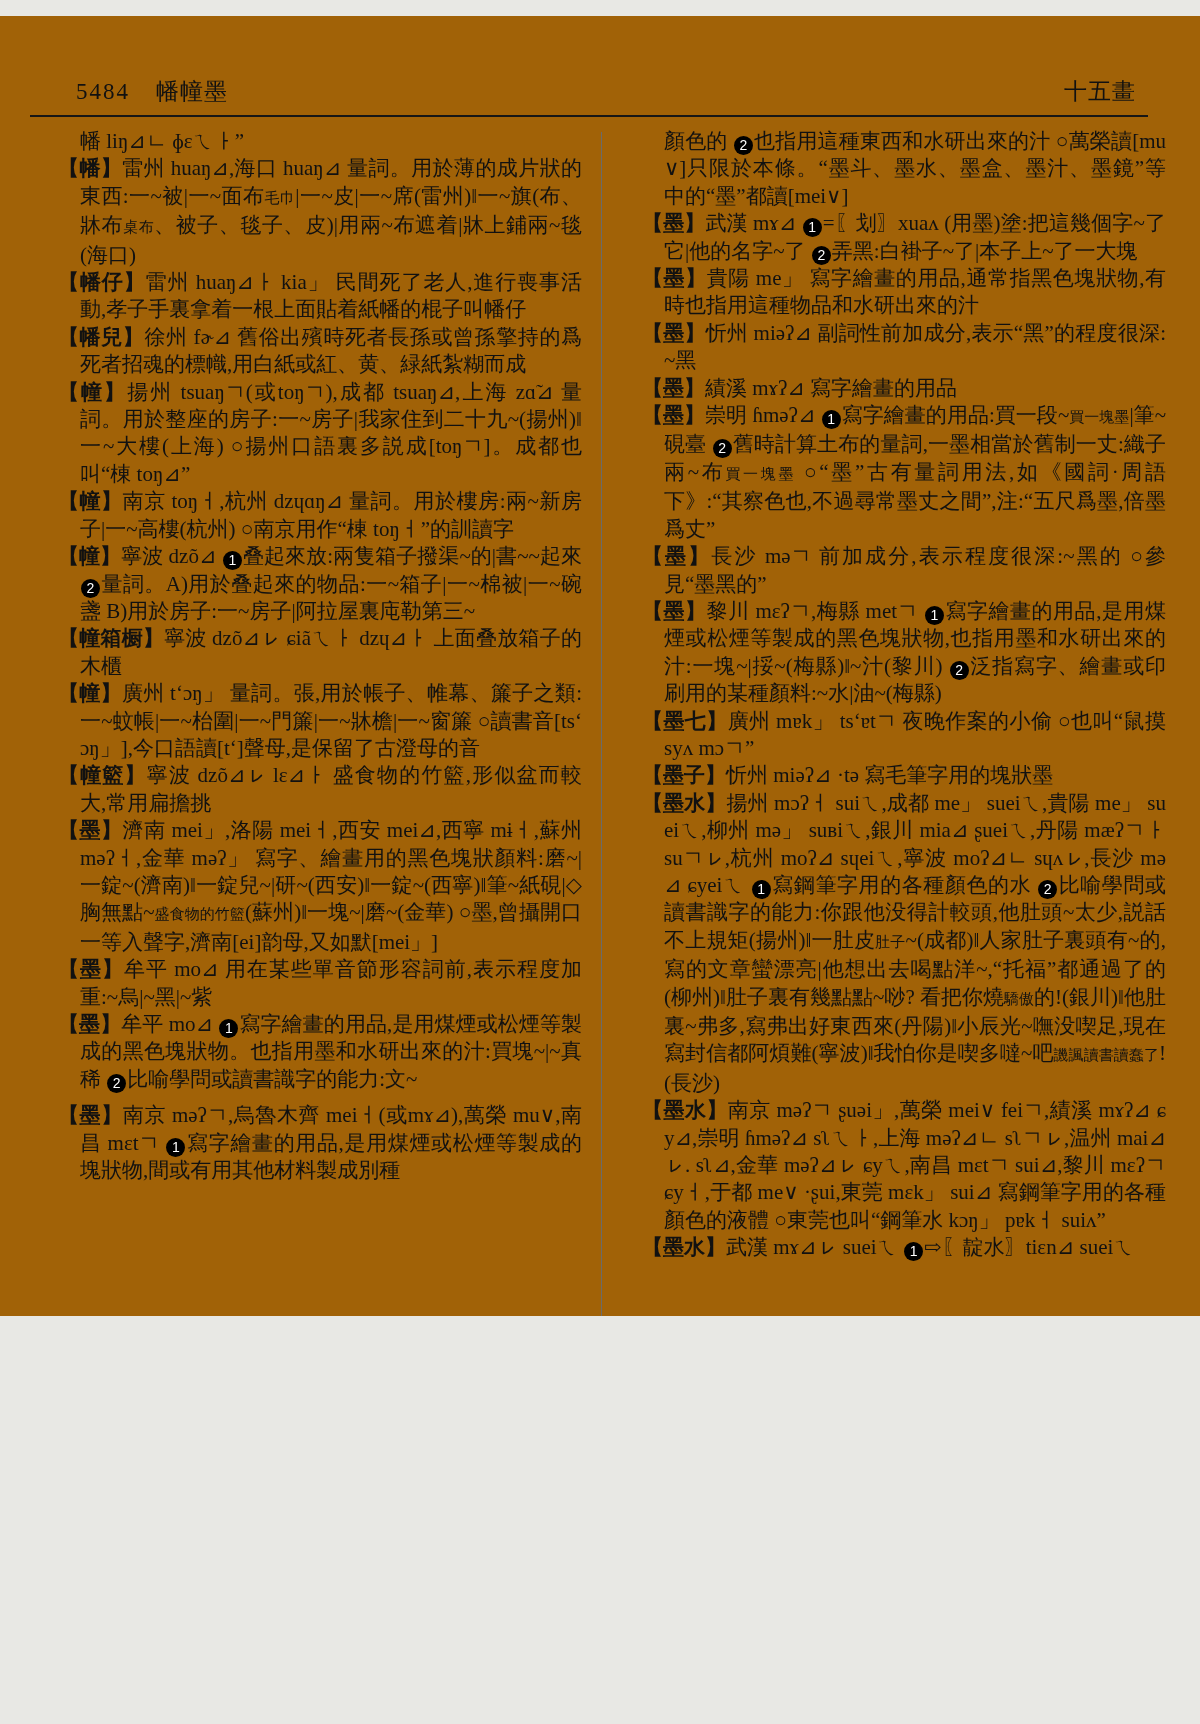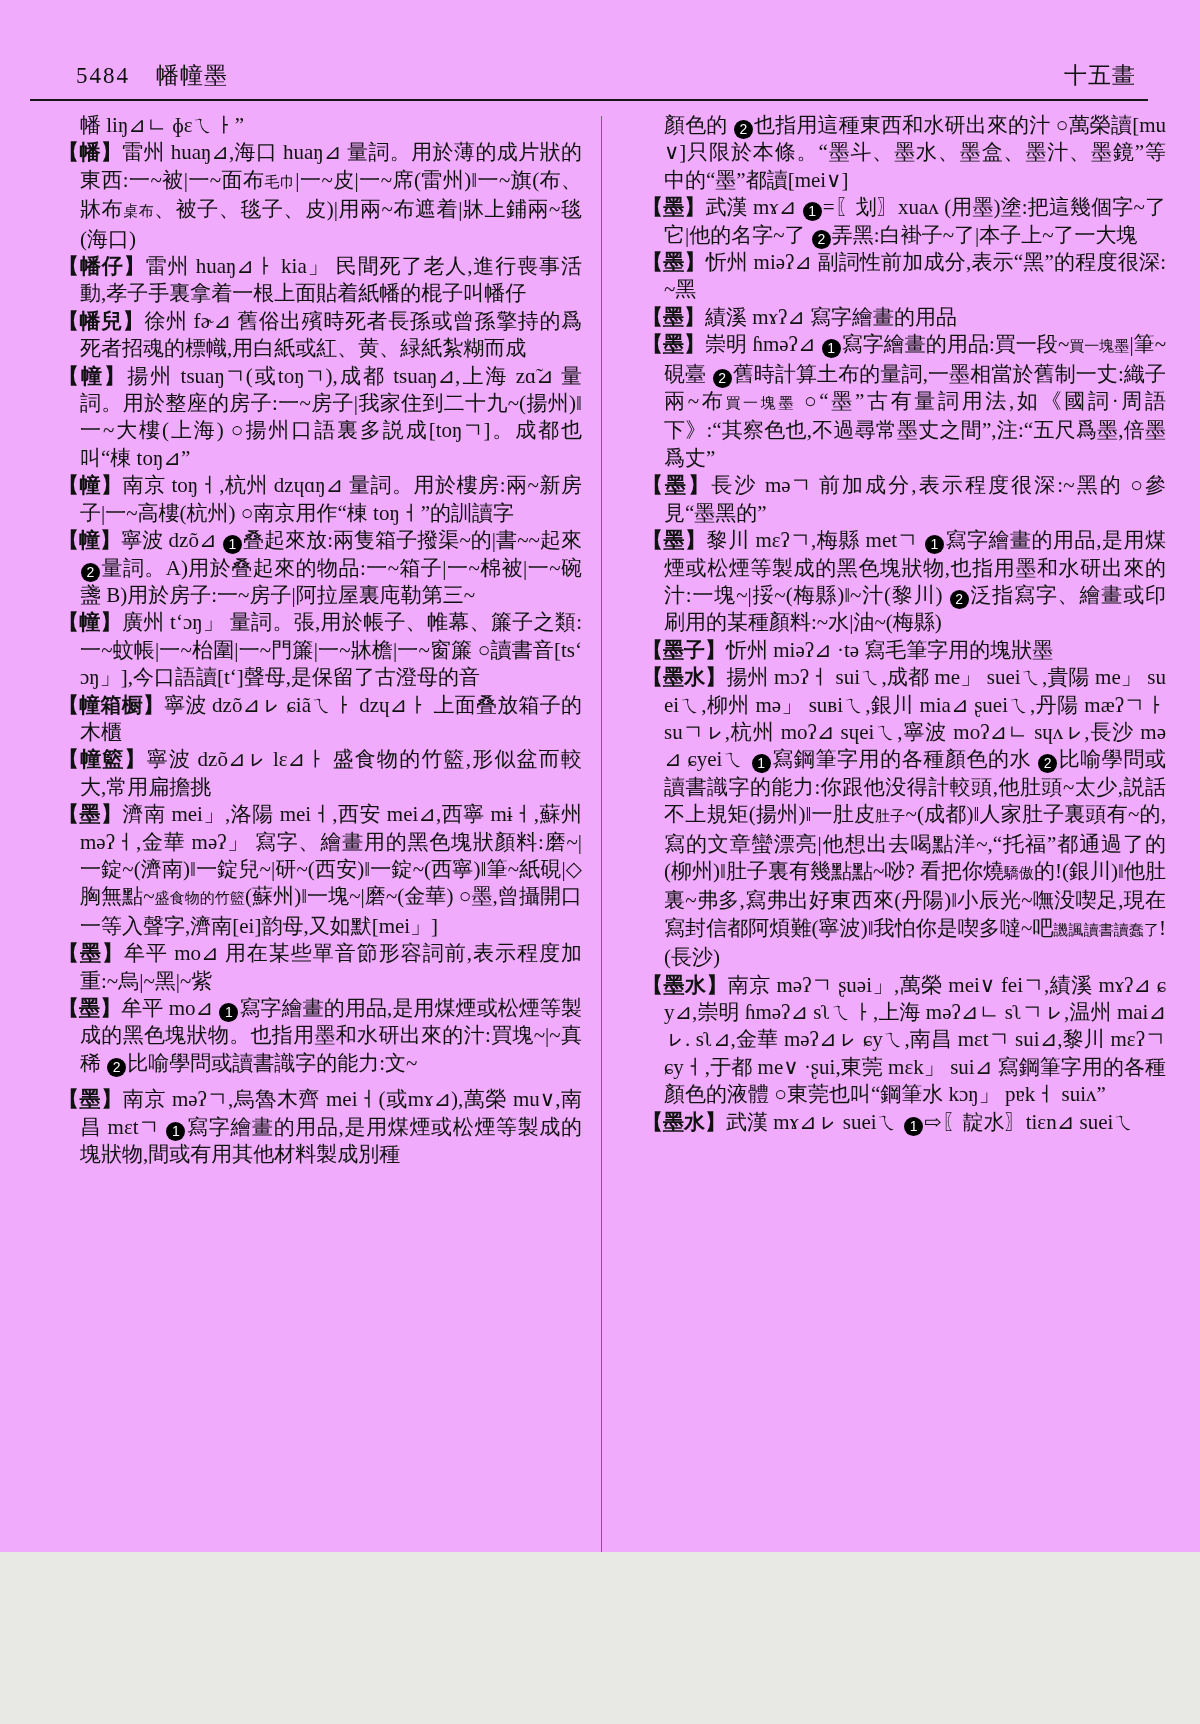--- a/index.html
+++ b/index.html
@@ -1,20 +1,20 @@
 <!DOCTYPE html>
 <html><head>
 <meta charset="utf-8">
 <style>
   html,body{margin:0;padding:0;background:#e8e8e4;}
   .page{
     position:relative;
-    width:1200px;height:1552px;
-    margin:0 auto;
-    background:#f0abfc;
+    width:1200px;height:1300px;
+    margin:16px auto;
+    background:#a16207;
     color:#111;
     font-family:"Liberation Serif","DejaVu Serif",serif;
     overflow:hidden;
   }
   .header{
     position:absolute;top:60px;left:76px;right:64px;
     display:flex;justify-content:space-between;align-items:baseline;
     font-size:23px;letter-spacing:1px;
   }
   .header .pgnum{letter-spacing:2px;margin-right:26px;}
@@ -64,35 +64,37 @@
   <div class="divider"></div>
   <div class="cols">
     <div class="col col-left">
         <p class="entry cont">幡 liŋ⊿ㄴ ɸɛㄟㅏ”</p>
         <p class="entry"><b class="hw">【幡】</b>雷州 huaŋ⊿,海口 huaŋ⊿ 量詞。用於薄的成片狀的東西:一~被|一~面布<span class="sm">毛巾</span>|一~皮|一~席(雷州)‖一~旗(布、牀布<span class="sm">桌布</span>、被子、毯子、皮)|用兩~布遮着|牀上鋪兩~毯(海口)</p>
         <p class="entry"><b class="hw">【幡仔】</b>雷州 huaŋ⊿ㅏ kia」 民間死了老人,進行喪事活動,孝子手裏拿着一根上面貼着紙幡的棍子叫幡仔</p>
         <p class="entry"><b class="hw">【幡兒】</b>徐州 fɚ⊿ 舊俗出殯時死者長孫或曾孫擎持的爲死者招魂的標幟,用白紙或紅、黄、緑紙紮糊而成</p>
         <p class="entry"><b class="hw">【幢】</b>揚州 tsuaŋㄱ(或toŋㄱ),成都 tsuaŋ⊿,上海 zɑ̃⊿ 量詞。用於整座的房子:一~房子|我家住到二十九~(揚州)‖一~大樓(上海) ○揚州口語裏多説成[toŋㄱ]。成都也叫“棟 toŋ⊿”</p>
         <p class="entry"><b class="hw">【幢】</b>南京 toŋㅓ,杭州 dzɥɑŋ⊿ 量詞。用於樓房:兩~新房子|一~高樓(杭州) ○南京用作“棟 toŋㅓ”的訓讀字</p>
         <p class="entry"><b class="hw">【幢】</b>寧波 dzõ⊿ <span class="cnum">1</span>叠起來放:兩隻箱子撥渠~的|書~~起來 <span class="cnum">2</span>量詞。A)用於叠起來的物品:一~箱子|一~棉被|一~碗盞 B)用於房子:一~房子|阿拉屋裏庉勒第三~</p>
+        <p class="entry"><b class="hw">【幢箱橱】</b>寧波 dzõ⊿ㇾ ɕiãㄟㅏ dzɥ⊿ㅏ 上面叠放箱子的木櫃</p>
         <p class="entry"><b class="hw">【幢】</b>廣州 tʻɔŋ」 量詞。張,用於帳子、帷幕、簾子之類:一~蚊帳|一~枱圍|一~門簾|一~牀檐|一~窗簾 ○讀書音[tsʻɔŋ」],今口語讀[tʻ]聲母,是保留了古澄母的音</p>
-        <p class="entry"><b class="hw">【幢箱橱】</b>寧波 dzõ⊿ㇾ ɕiãㄟㅏ dzɥ⊿ㅏ 上面叠放箱子的木櫃</p>
         <p class="entry"><b class="hw">【幢籃】</b>寧波 dzõ⊿ㇾ lɛ⊿ㅏ 盛食物的竹籃,形似盆而較大,常用扁擔挑</p>
         <p class="entry"><b class="hw">【墨】</b>濟南 mei」,洛陽 meiㅓ,西安 mei⊿,西寧 mɨㅓ,蘇州 məʔㅓ,金華 məʔ」 寫字、繪畫用的黑色塊狀顏料:磨~|一錠~(濟南)‖一錠兒~|研~(西安)‖一錠~(西寧)‖筆~紙硯|◇胸無點~<span class="sm">盛食物的竹籃</span>(蘇州)‖一塊~|磨~(金華) ○墨,曾攝開口一等入聲字,濟南[ei]韵母,又如默[mei」]</p>
         <p class="entry"><b class="hw">【墨】</b>牟平 mo⊿ 用在某些單音節形容詞前,表示程度加重:~烏|~黑|~紫</p>
         <p class="entry"><b class="hw">【墨】</b>牟平 mo⊿ <span class="cnum">1</span>寫字繪畫的用品,是用煤煙或松煙等製成的黑色塊狀物。也指用墨和水研出來的汁:買塊~|~真稀 <span class="cnum">2</span>比喻學問或讀書識字的能力:文~</p>
         <p class="entry"><b class="hw">【墨】</b>南京 məʔㄱ,烏魯木齊 meiㅓ(或mɤ⊿),萬榮 mu∨,南昌 mɛtㄱ <span class="cnum">1</span>寫字繪畫的用品,是用煤煙或松煙等製成的塊狀物,間或有用其他材料製成別種</p>
       </div>
     <div class="col col-right">
         <p class="entry cont">顏色的 <span class="cnum">2</span>也指用這種東西和水研出來的汁 ○萬榮讀[mu∨]只限於本條。“墨斗、墨水、墨盒、墨汁、墨鏡”等中的“墨”都讀[mei∨]</p>
         <p class="entry"><b class="hw">【墨】</b>武漢 mɤ⊿ <span class="cnum">1</span>=〖划〗xuaʌ (用墨)塗:把這幾個字~了它|他的名字~了 <span class="cnum">2</span>弄黑:白褂子~了|本子上~了一大塊</p>
+        <p class="entry"><b class="hw">【墨】</b>貴陽 me」 寫字繪畫的用品,通常指黑色塊狀物,有時也指用這種物品和水研出來的汁</p>
         <p class="entry"><b class="hw">【墨】</b>忻州 miəʔ⊿ 副詞性前加成分,表示“黑”的程度很深:~黑</p>
         <p class="entry"><b class="hw">【墨】</b>績溪 mɤʔ⊿ 寫字繪畫的用品</p>
         <p class="entry"><b class="hw">【墨】</b>崇明 ɦməʔ⊿ <span class="cnum">1</span>寫字繪畫的用品:買一段~<span class="sm">買一塊墨</span>|筆~硯臺 <span class="cnum">2</span>舊時計算土布的量詞,一墨相當於舊制一丈:織子兩~布<span class="sm">買一塊墨</span> ○“墨”古有量詞用法,如《國詞·周語下》:“其察色也,不過尋常墨丈之間”,注:“五尺爲墨,倍墨爲丈”</p>
         <p class="entry"><b class="hw">【墨】</b>長沙 məㄱ 前加成分,表示程度很深:~黑的 ○參見“墨黑的”</p>
         <p class="entry"><b class="hw">【墨】</b>黎川 mɛʔㄱ,梅縣 metㄱ <span class="cnum">1</span>寫字繪畫的用品,是用煤煙或松煙等製成的黑色塊狀物,也指用墨和水研出來的汁:一塊~|挼~(梅縣)‖~汁(黎川) <span class="cnum">2</span>泛指寫字、繪畫或印刷用的某種顏料:~水|油~(梅縣)</p>
+        <p class="entry"><b class="hw">【墨七】</b>廣州 mɐk」 tsʻɐtㄱ 夜晚作案的小偷 ○也叫“鼠摸 syʌ mɔㄱ”</p>
         <p class="entry"><b class="hw">【墨子】</b>忻州 miəʔ⊿ ·tə 寫毛筆字用的塊狀墨</p>
         <p class="entry"><b class="hw">【墨水】</b>揚州 mɔʔㅓ suiㄟ,成都 me」 sueiㄟ,貴陽 me」 sueiㄟ,柳州 mə」 suʙiㄟ,銀川 mia⊿ ʂueiㄟ,丹陽 mæʔㄱㅏ suㄱㇾ,杭州 moʔ⊿ sɥeiㄟ,寧波 moʔ⊿ㄴ sɥʌㇾ,長沙 mə⊿ ɕyeiㄟ <span class="cnum">1</span>寫鋼筆字用的各種顏色的水 <span class="cnum">2</span>比喻學問或讀書識字的能力:你跟他没得計較頭,他肚頭~太少,説話不上規矩(揚州)‖一肚皮<span class="sm">肚子</span>~(成都)‖人家肚子裏頭有~的,寫的文章蠻漂亮|他想出去喝點洋~,“托福”都通過了的(柳州)‖肚子裏有幾點點~唦? 看把你燒<span class="sm">驕傲</span>的!(銀川)‖他肚裏~弗多,寫弗出好東西來(丹陽)‖小辰光~嘸没喫足,現在寫封信都阿煩難(寧波)‖我怕你是喫多噠~吧<span class="sm">譏諷讀書讀蠢了</span>!(長沙)</p>
         <p class="entry"><b class="hw">【墨水】</b>南京 məʔㄱ ʂuəi」,萬榮 mei∨ feiㄱ,績溪 mɤʔ⊿ ɕy⊿,崇明 ɦməʔ⊿ sʅㄟㅏ,上海 məʔ⊿ㄴ sʅㄱㇾ,温州 mai⊿ㇾ. sʅ⊿,金華 məʔ⊿ㇾ ɕyㄟ,南昌 mɛtㄱ sui⊿,黎川 mɛʔㄱ ɕyㅓ,于都 me∨ ·ʂui,東莞 mɛk」 sui⊿ 寫鋼筆字用的各種顏色的液體 ○東莞也叫“鋼筆水 kɔŋ」 pɐkㅓ suiʌ”</p>
         <p class="entry"><b class="hw">【墨水】</b>武漢 mɤ⊿ㇾ sueiㄟ <span class="cnum">1</span>⇨〖靛水〗tiɛn⊿ sueiㄟ</p>
       </div>
   </div>
 </div>
 
 </body></html>

